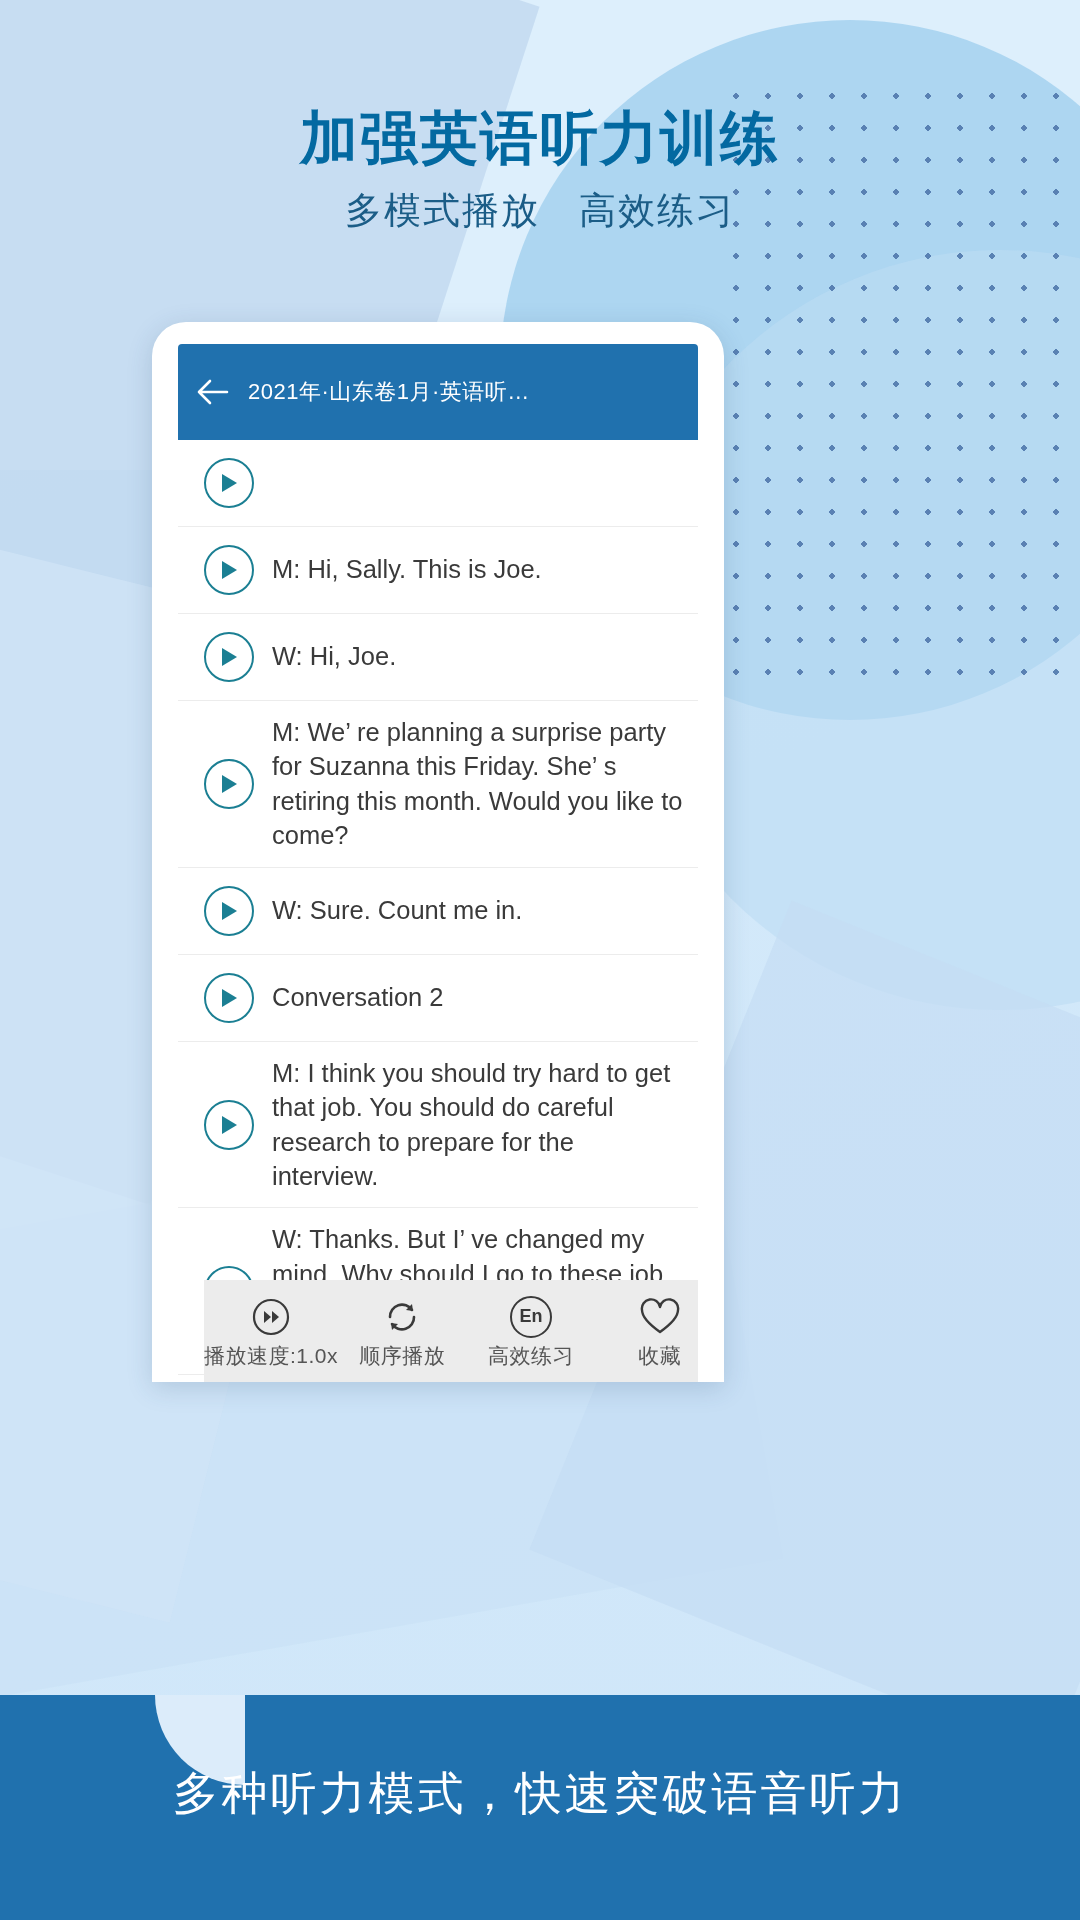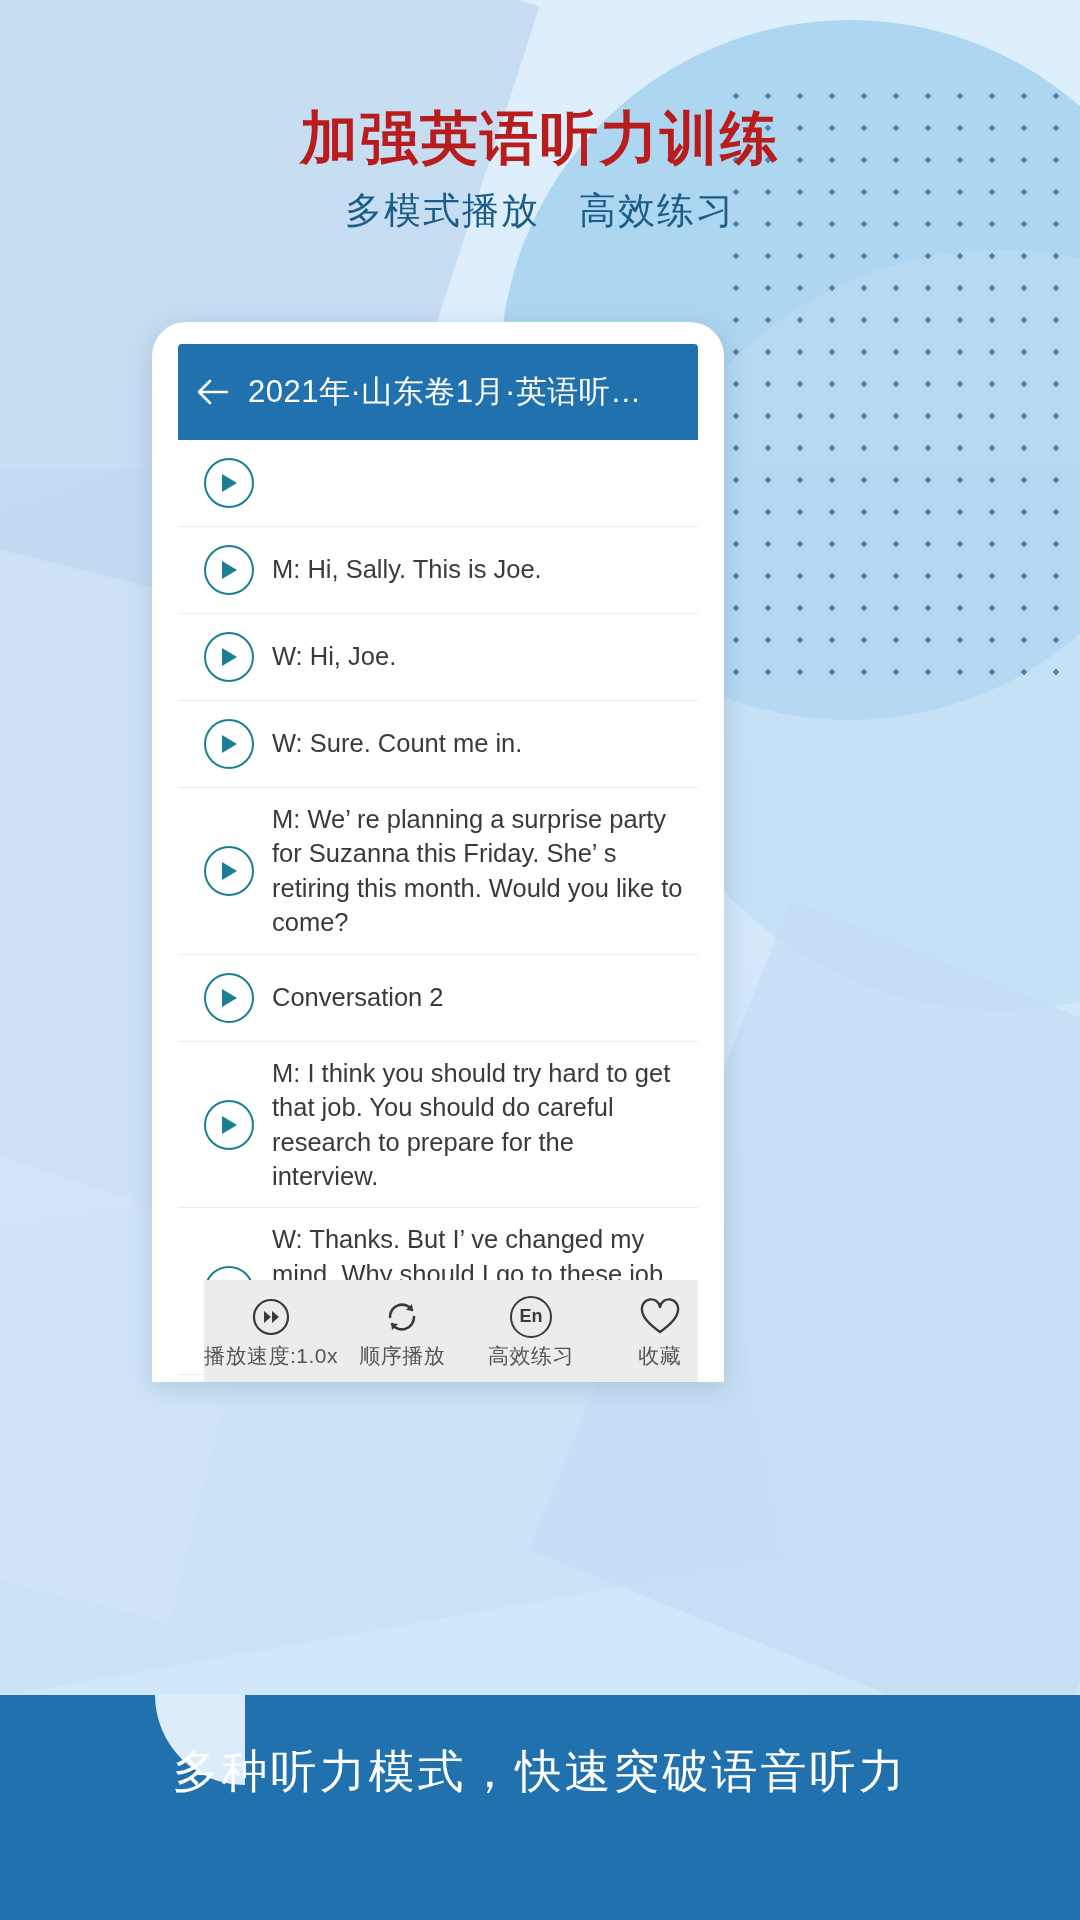--- a/index.html
+++ b/index.html
@@ -39,39 +39,39 @@
     background:#c9e1f5;opacity:.75;transform:rotate(-10deg);
   }
   .bg-rightlower{
     position:absolute;right:-120px;top:980px;width:560px;height:700px;
     background:#c4ddf3;opacity:.7;transform:rotate(22deg);
   }
 
   
   .headline-wrap{position:absolute;left:0;top:106px;width:1080px;text-align:center;}
   .headline{
-    font-size:58px;font-weight:bold;color:#b91c1c;letter-spacing:2px;
+    font-size:58px;font-weight:bold;color:#0369a1;letter-spacing:2px;
     line-height:1.1;margin:0;
   }
   .subhead{
     margin-top:16px;font-size:37px;color:#1b5d87;letter-spacing:2px;
     white-space:pre;
   }
 
   
   .bottom-band{
     position:absolute;left:0;bottom:0;width:1080px;height:225px;
     background:#2071ae;
   }
   .bottom-band-round{
     position:absolute;left:155px;top:0px;width:90px;height:90px;
     background:#dcecfa;border-bottom-left-radius:90px;
   }
   .bottom-text{
-    position:absolute;left:0;top:46px;width:1080px;text-align:center;
+    position:absolute;left:0;top:68px;width:1080px;text-align:center;
     color:#ffffff;font-size:46px;letter-spacing:3px;
   }
 
   
   .phone{
     position:absolute;left:152px;top:322px;width:572px;height:1060px;
     background:#ffffff;border-radius:34px 34px 0 0;
     box-shadow:0 6px 26px rgba(40,70,110,.18);
     overflow:hidden;
   }
@@ -79,21 +79,21 @@
 
   .app-header{
     height:96px;background:#2071ae;display:flex;align-items:center;
     border-radius:4px 4px 0 0;
   }
   .back-arrow{
     width:70px;display:flex;align-items:center;justify-content:center;
     color:#fff;font-size:38px;line-height:1;
   }
   .app-title{
-    color:#ffffff;font-size:31px;letter-spacing:.5px;white-space:nowrap;
+    color:#ffffff;font-size:22px;letter-spacing:.5px;white-space:nowrap;
     overflow:hidden;flex:1;padding-right:32px;
   }
 
   .list{background:#ffffff;}
   .row{
     display:flex;align-items:center;
     padding:0 14px 0 10px;
     border-bottom:1px solid #ececec;
     min-height:86px;
   }
@@ -175,35 +175,35 @@
           <div class="row-text">M: Hi, Sally. This is Joe.</div>
         </div>
         <div class="row">
           <div class="play-icon">
             <svg width="20" height="22" viewBox="0 0 20 22" aria-hidden="true">
               <path d="M3 2 L18 11 L3 20 Z" fill="#1b7f93"></path>
             </svg>
           </div>
           <div class="row-text">W: Hi, Joe.</div>
         </div>
+        <div class="row tall">
+          <div class="play-icon">
+            <svg width="20" height="22" viewBox="0 0 20 22" aria-hidden="true">
+              <path d="M3 2 L18 11 L3 20 Z" fill="#1b7f93"></path>
+            </svg>
+          </div>
+          <div class="row-text">M: We’ re planning a surprise party for Suzanna this Friday. She’ s retiring this month. Would you like to come?</div>
+        </div>
         <div class="row">
           <div class="play-icon">
             <svg width="20" height="22" viewBox="0 0 20 22" aria-hidden="true">
               <path d="M3 2 L18 11 L3 20 Z" fill="#1b7f93"></path>
             </svg>
           </div>
           <div class="row-text">W: Sure. Count me in.</div>
-        </div>
-        <div class="row tall">
-          <div class="play-icon">
-            <svg width="20" height="22" viewBox="0 0 20 22" aria-hidden="true">
-              <path d="M3 2 L18 11 L3 20 Z" fill="#1b7f93"></path>
-            </svg>
-          </div>
-          <div class="row-text">M: We’ re planning a surprise party for Suzanna this Friday. She’ s retiring this month. Would you like to come?</div>
         </div>
         <div class="row">
           <div class="play-icon">
             <svg width="20" height="22" viewBox="0 0 20 22" aria-hidden="true">
               <path d="M3 2 L18 11 L3 20 Z" fill="#1b7f93"></path>
             </svg>
           </div>
           <div class="row-text">Conversation 2</div>
         </div>
         <div class="row tall">

